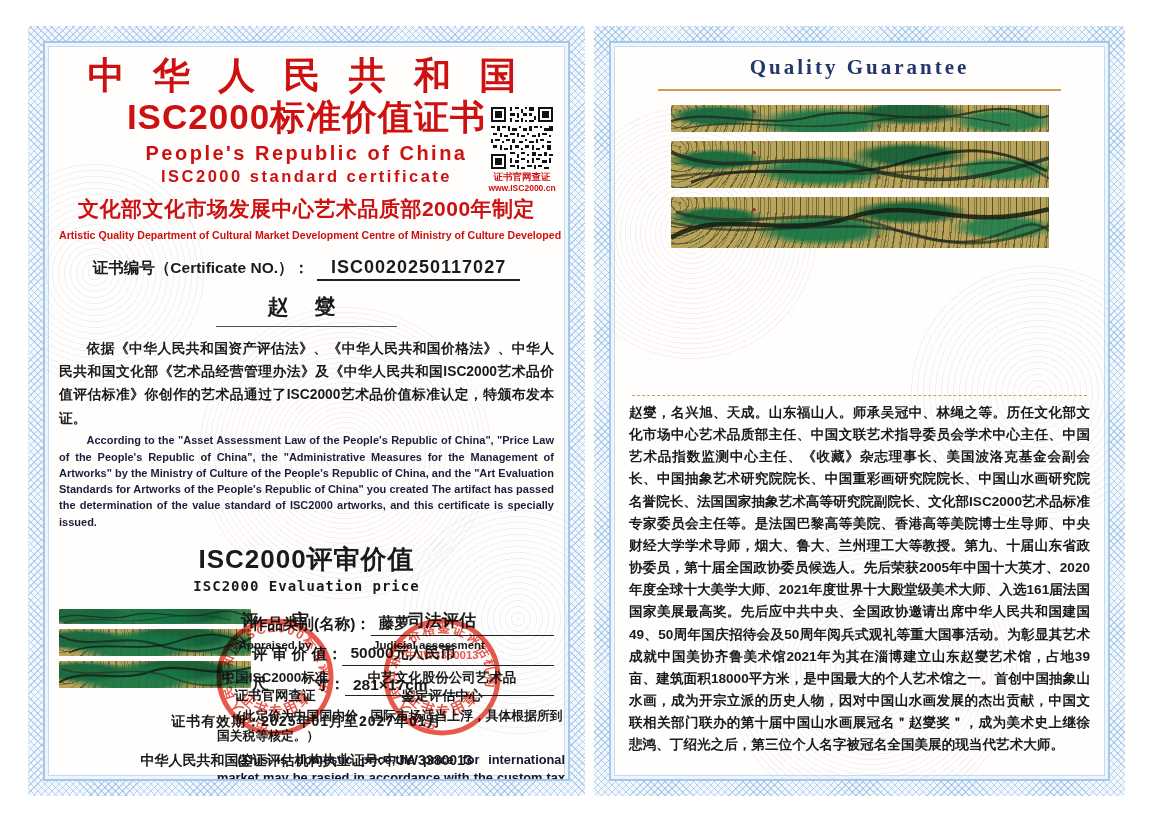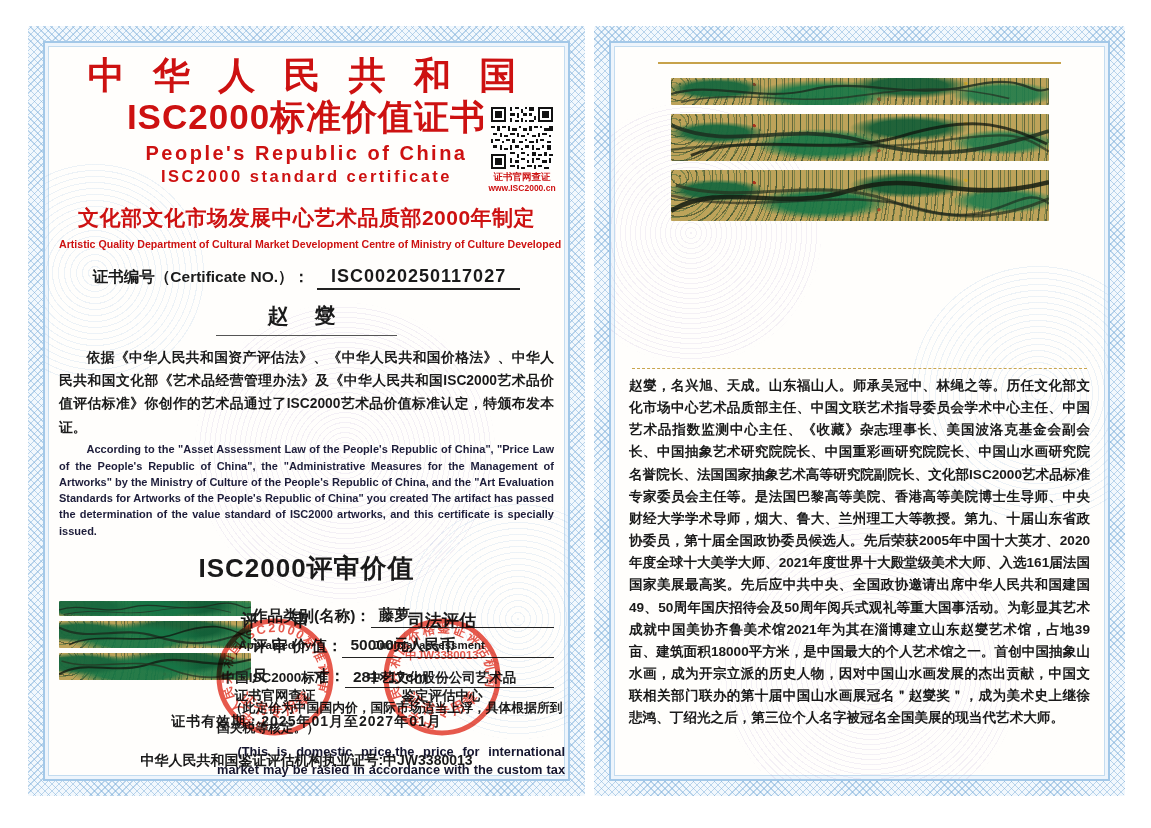--- a/index.html
+++ b/index.html
@@ -21,21 +21,21 @@
   .rosette.blue{background:repeating-radial-gradient(circle, rgba(140,180,220,.16) 0 1px, transparent 1px 6px);}
 
   
   .lp-content{position:relative;padding:6px 14px 0 14px;}
   .lp-header{position:relative;text-align:center;margin-top:6px;}
   .t-red{color:#cd1111;}
   .lp-title1{font-size:37px;font-weight:bold;letter-spacing:9px;line-height:1.12;white-space:nowrap;}
   .lp-title2{font-size:35px;font-weight:bold;letter-spacing:1px;line-height:1.1;margin-top:2px;white-space:nowrap;}
   .lp-eng{font-size:20px;font-weight:bold;letter-spacing:2.5px;line-height:1.25;margin-top:4px;white-space:nowrap;}
   .lp-eng2{font-size:16.5px;font-weight:bold;letter-spacing:2.5px;line-height:1.25;white-space:nowrap;}
-  .lp-sub-cn{font-size:21px;font-weight:900;letter-spacing:.5px;margin-top:17px;white-space:nowrap;}
+  .lp-sub-cn{font-size:21px;font-weight:900;letter-spacing:.5px;margin-top:8px;white-space:nowrap;}
   .lp-sub-en{font-size:10.6px;font-weight:bold;margin-top:6px;white-space:nowrap;}
   .qr-wrap{position:absolute;right:-4px;top:52px;width:72px;text-align:center;}
   .qr-box{width:62px;height:62px;margin:0 auto;background:#fff;}
   .qr-cap{font-size:9.5px;font-weight:bold;color:#cd1111;line-height:1.25;margin-top:2px;white-space:nowrap;}
   .qr-cap2{font-size:8.5px;font-weight:bold;color:#cd1111;line-height:1.2;white-space:nowrap;}
 
   .certno-row{margin-top:16px;text-align:center;white-space:nowrap;}
   .certno-label{font-size:15.5px;font-weight:bold;}
   .certno-value{display:inline-block;font-size:18px;font-weight:bold;letter-spacing:1px;
     border-bottom:2px solid #222;padding:0 14px 1px 14px;margin-left:8px;}
@@ -141,20 +141,21 @@
         </div>
 
         <div class="artist-name">
           <span>赵 燮</span>
         </div>
 
         <div class="body-cn">依据《中华人民共和国资产评估法》、《中华人民共和国价格法》、中华人民共和国文化部《艺术品经营管理办法》及《中华人民共和国ISC2000艺术品价值评估标准》你创作的艺术品通过了ISC2000艺术品价值标准认定，特颁布发本证。</div>
         <div class="body-en">According to the "Asset Assessment Law of the People's Republic of China", "Price Law of the People's Republic of China", the "Administrative Measures for the Management of Artworks" by the Ministry of Culture of the People's Republic of China, and the "Art Evaluation Standards for Artworks of the People's Republic of China" you created The artifact has passed the determination of the value standard of ISC2000 artworks, and this certificate is specially issued.</div>
 
         <div class="section-title">ISC2000评审价值</div>
+        <div class="section-sub">ISC2000 Evaluation price</div>
 
         <div class="fields">
           <div class="thumbs">
             <div class="artstrip" style="height:15px;">
               <svg viewBox="0 0 380 50" preserveAspectRatio="none">
                   <path d="M0,30 C40,5 90,45 140,22 S240,40 300,15 S360,35 380,20" stroke="#1c2a1e" stroke-width="4" fill="none" opacity=".8"></path>
                   <path d="M10,45 C70,20 120,50 180,35 S280,10 340,38" stroke="#242f22" stroke-width="3" fill="none" opacity=".7"></path>
                 </svg>
             </div>
             <div class="artstrip" style="height:27px;">
@@ -241,20 +242,21 @@
     </div>
   </div>
 
   <div class="page page-right">
     <div class="page-inner">
       <div class="rosette" style="left:-50px;top:60px;width:260px;height:260px;"></div>
       <div class="rosette blue" style="right:-60px;top:220px;width:260px;height:260px;"></div>
       <div class="rosette" style="left:110px;bottom:-40px;width:300px;height:300px;"></div>
 
       <div class="rp-content">
+        <div class="rp-title-en navy">Quality Guarantee</div>
         <div class="gold-line"></div>
 
         <div class="rp-strips">
           <div class="artstrip" style="height:27px;">
             <svg viewBox="0 0 380 50" preserveAspectRatio="none">
                 <path d="M0,30 C40,5 90,45 140,22 S240,40 300,15 S360,35 380,20" stroke="#1c2a1e" stroke-width="4" fill="none" opacity=".8"></path>
                 <path d="M10,45 C70,20 120,50 180,35 S280,10 340,38" stroke="#242f22" stroke-width="3" fill="none" opacity=".7"></path>
               </svg>
           </div>
           <div class="artstrip" style="height:47px;">

